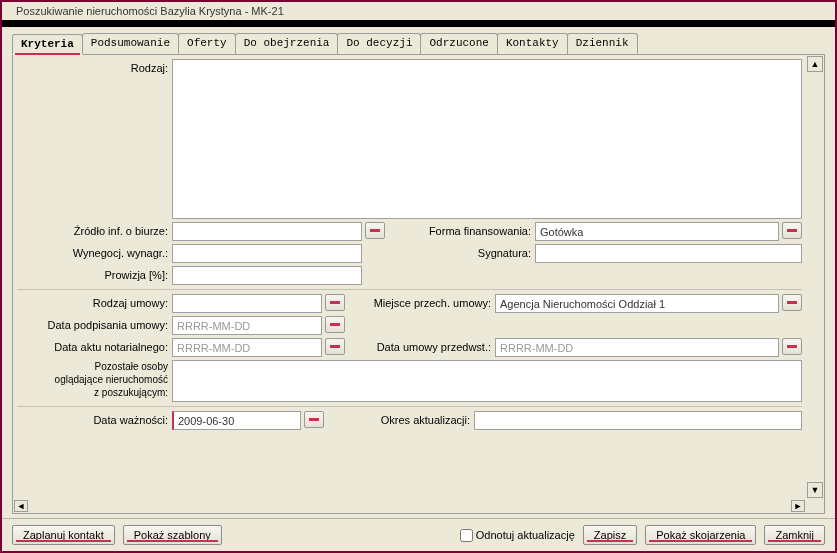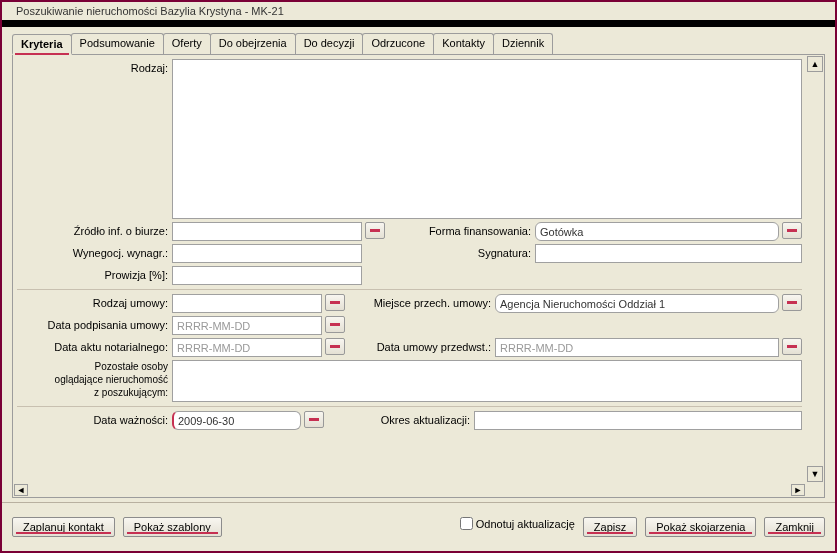--- a/index.html
+++ b/index.html
@@ -30,20 +30,21 @@
   flex: 1;
   display: flex;
   flex-direction: column;
   background: #ece9d8;
   overflow: hidden;
 }
 .tabs {
   display: flex;
   padding: 6px 10px 0 10px;
   gap: 0;
+  font-family: Liberation Mono, monospace;
 }
 .tab {
   border: 1px solid #9c9c9c;
   border-bottom: none;
   padding: 3px 8px;
   background: #ece9d8;
   font-size: 11px;
   cursor: pointer;
   border-radius: 3px 3px 0 0;
   margin-right: -1px;
@@ -141,21 +142,21 @@
   line-height: 13px;
 }
 .text-input, .textarea-input {
   border: 1px solid #a0a0a0;
   background: #fff;
   font-family: inherit;
   font-size: 11px;
   padding: 2px 4px;
   height: 19px;
 }
-.text-input.readonly-look { color: #333; border-radius: 6px; }
+.text-input.readonly-look { color: #333; }
 .textarea-input {
   height: 160px;
   resize: none;
 }
 .text-input::placeholder { color: #999; }
 .w190 { width: 190px; }
 .flex-fill { flex: 1; }
 
 .btn-small {
   width: 20px;
@@ -178,23 +179,23 @@
   display: block;
 }
 .sep {
   height: 1px;
   background: #c8c0b0;
   margin: 4px 0;
 }
 
 .bottom-bar {
   border-top: 1px solid #b8b0a0;
-  padding: 14px 10px;
-  display: flex;
-  align-items: flex-start;
+  padding: 6px 10px;
+  display: flex;
+  align-items: center;
   gap: 8px;
   background: #ece9d8;
 }
 .btn {
   border: 1px solid #8c8c8c;
   background: linear-gradient(#f8f6f0, #e4e0d4);
   padding: 3px 10px;
   font-family: inherit;
   font-size: 11px;
   cursor: pointer;

